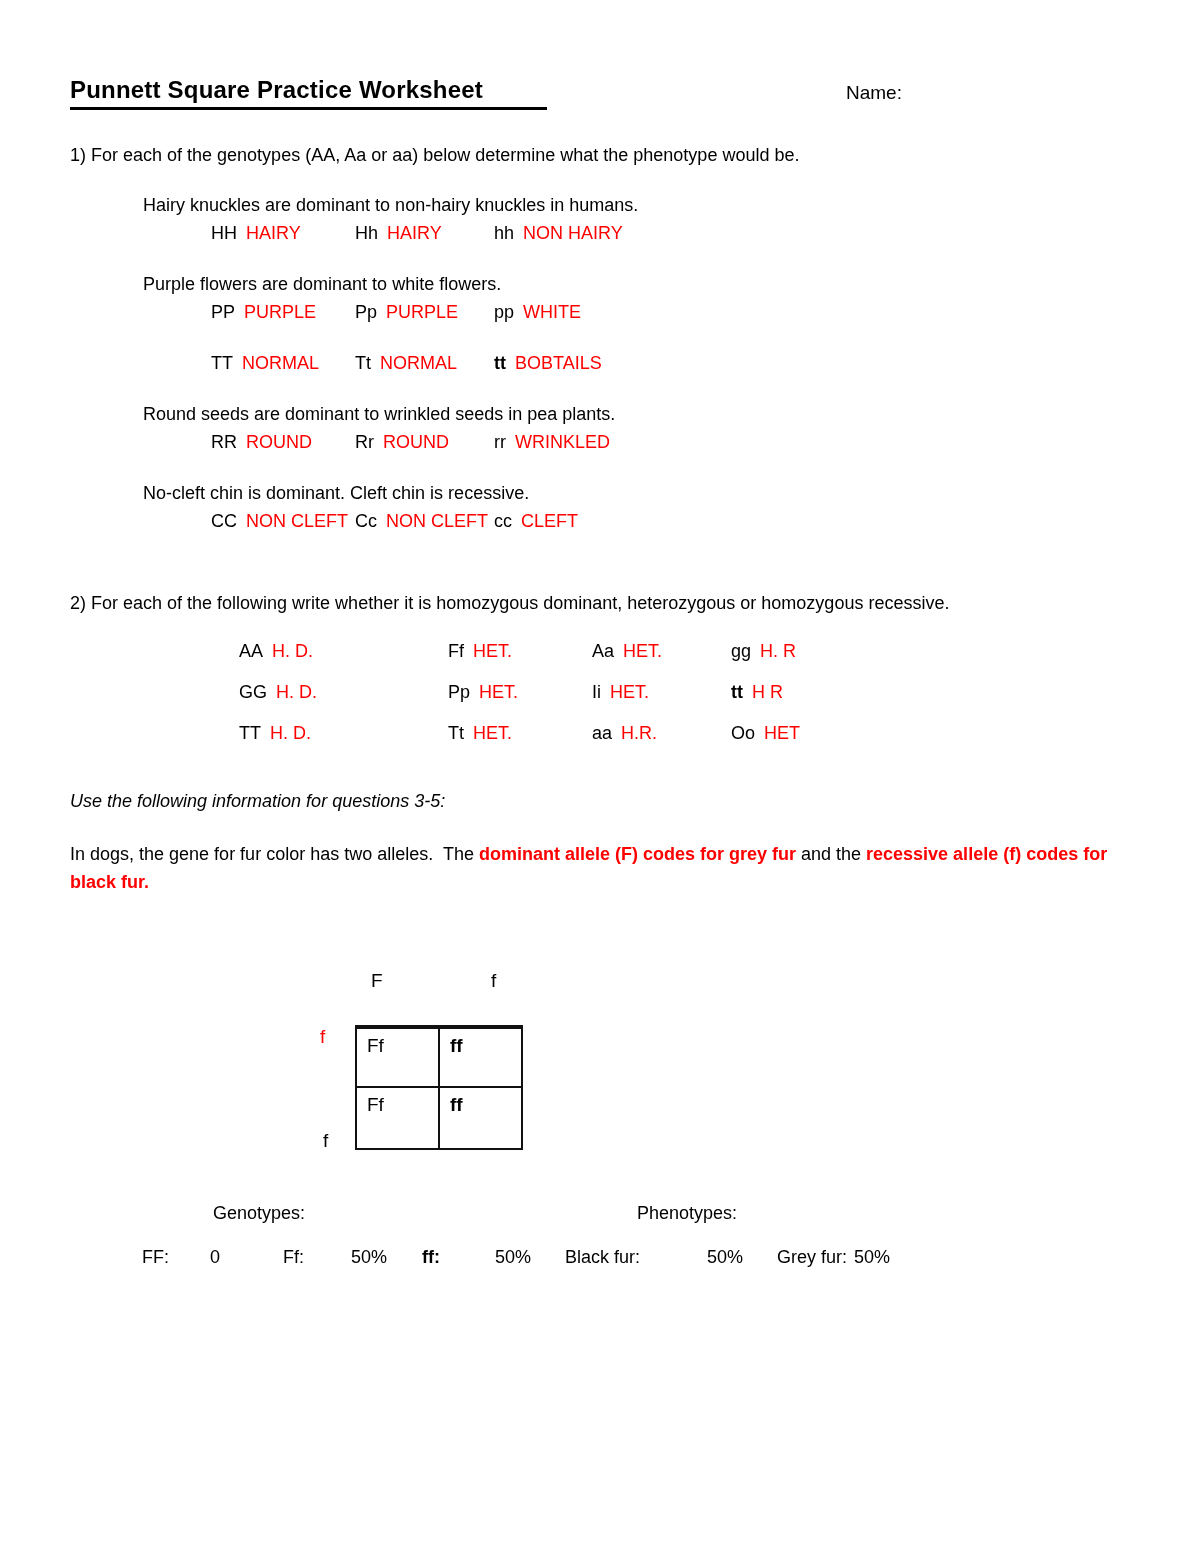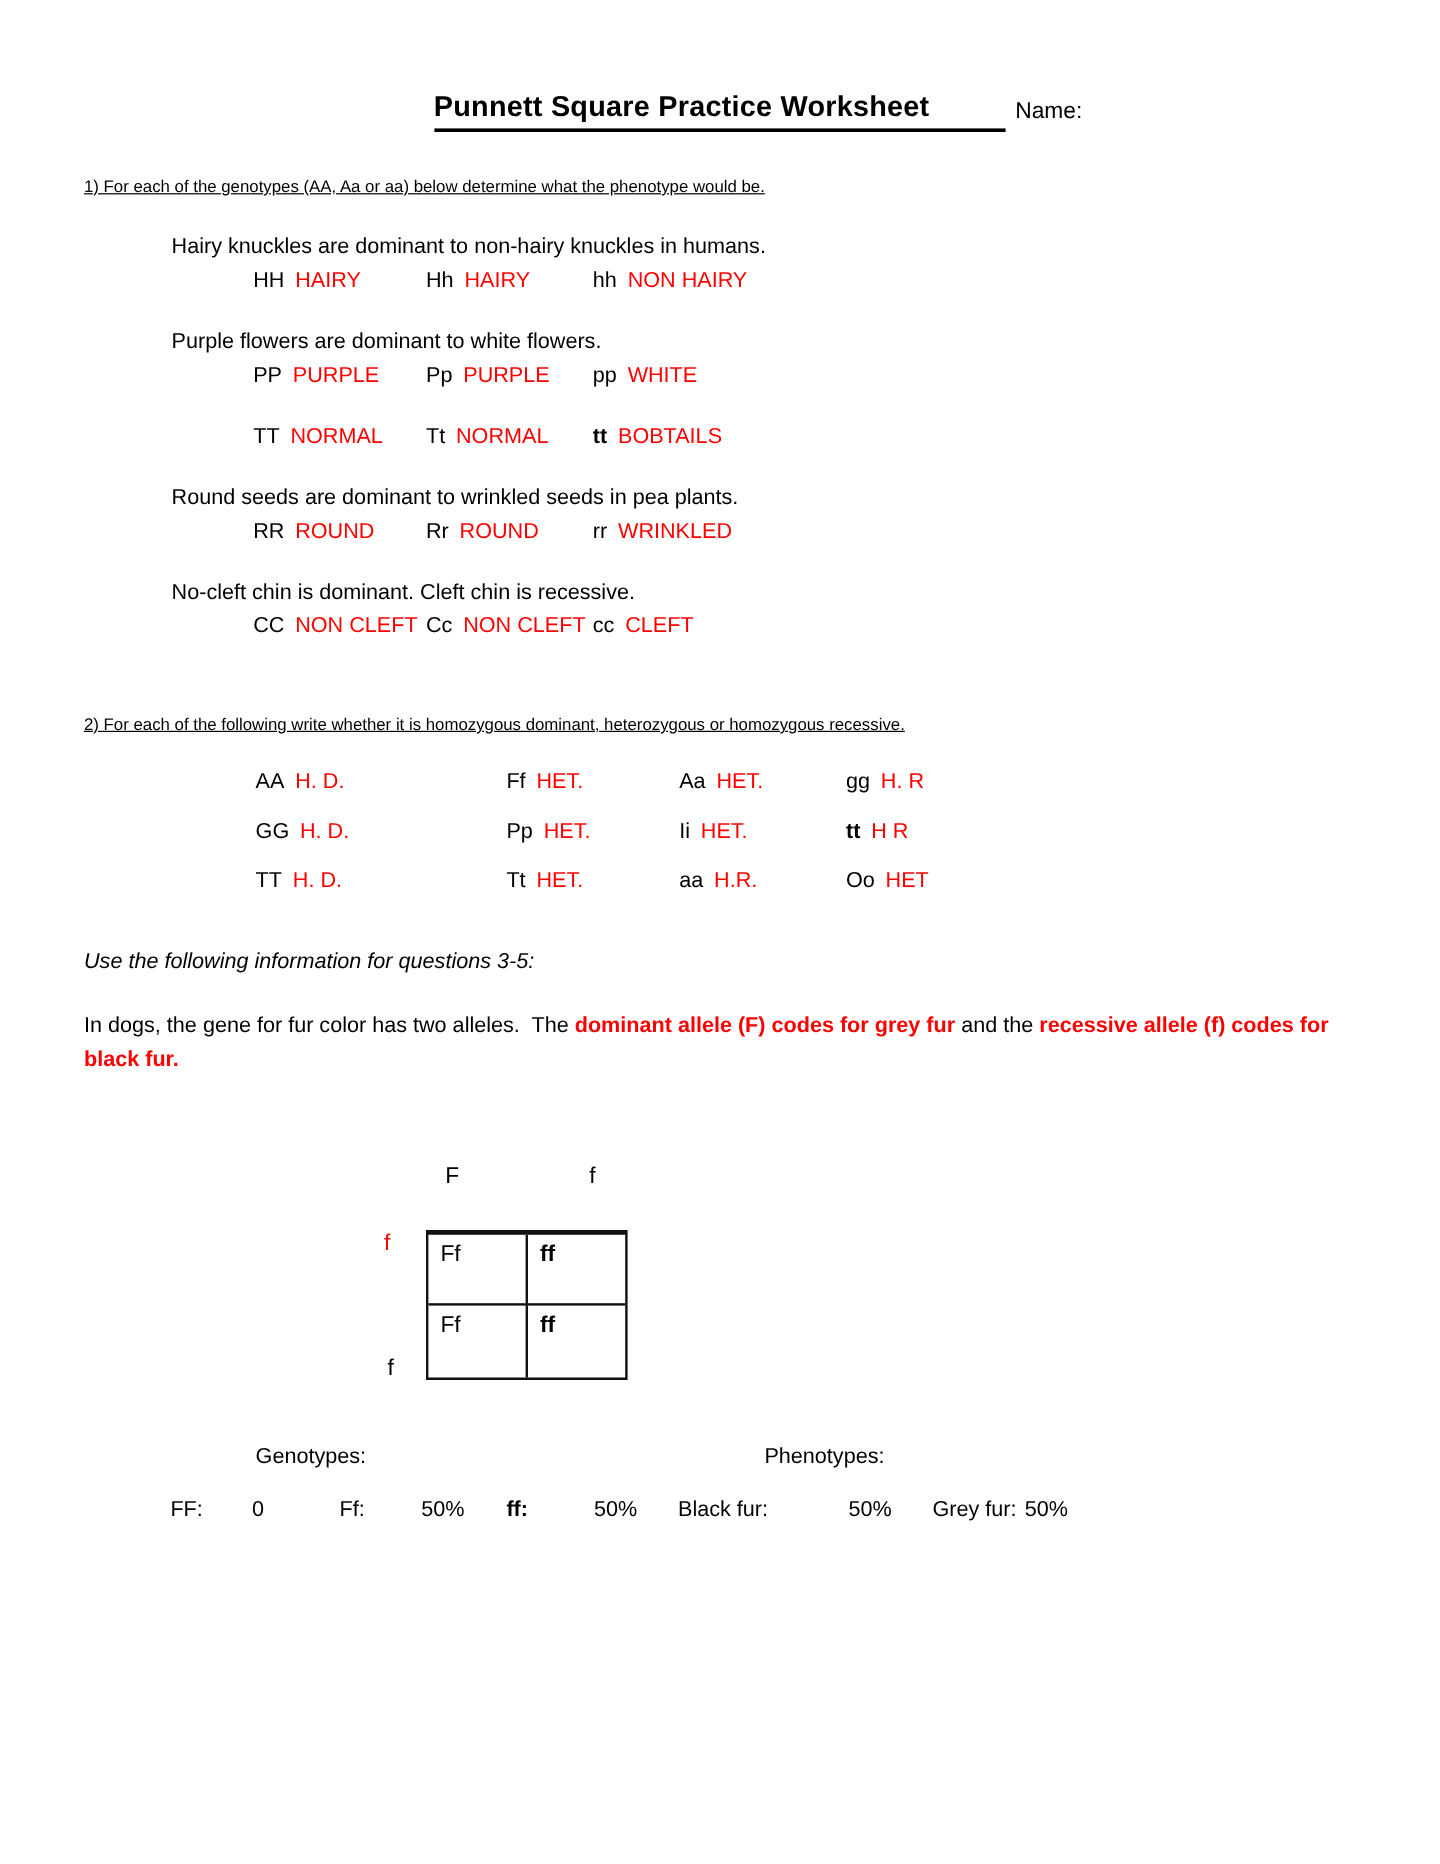--- a/index.html
+++ b/index.html
@@ -8,48 +8,48 @@
     width:1200px;height:1553px;
     background:#ffffff;
     font-family:"Liberation Sans",sans-serif;
     color:#000;
     overflow:hidden;
   }
   .red{color:#fe0000;}
   .bold{font-weight:bold;}
 
   
-  .header{position:absolute;left:70px;top:76px;width:1060px;text-align:center;}
+  .header{position:absolute;left:70px;top:76px;width:1060px;}
   .title{
     font-size:24px;font-weight:bold;
     border-bottom:3px solid #000;
     padding-right:64px;padding-bottom:3px;
     display:inline-block;
     letter-spacing:0.2px;
   }
   .name-label{position:absolute;left:776px;top:6px;font-size:19px;}
 
   
-  .bodytext{font-size:14px;line-height:28px;text-decoration:underline;}
+  .bodytext{font-size:18px;line-height:28px;}
 
   .q1-prompt{position:absolute;left:70px;top:141px;width:1060px;}
   .q1-items{position:absolute;left:70px;top:191px;width:1060px;}
   .q1-item{margin-bottom:23px;}
   .q1-statement{margin-left:73px;font-size:18px;line-height:28px;}
   .q1-answers{margin-left:141px;font-size:18px;line-height:28px;}
   .pair{display:inline-block;vertical-align:top;}
   .pair-w1{width:144px;}
   .pair-w2{width:139px;}
   .geno{margin-right:9px;}
 
   .q2-prompt{position:absolute;left:70px;top:589px;width:1060px;}
   .q2-grid{position:absolute;left:213px;top:640px;width:950px;}
   .q2-row{display:flex;margin-bottom:19px;font-size:18px;line-height:22px;}
   .q2-cell{display:block;}
-  .q2-c0{width:209px;}
+  .q2-c0{width:209px;margin-left:26px;}
   .q2-c1{width:144px;}
   .q2-c2{width:139px;}
 
   .intro-italic{position:absolute;left:70px;top:789px;width:1060px;font-style:italic;font-size:18px;line-height:24px;}
 
   .info-par{position:absolute;left:70px;top:840px;width:1045px;font-size:18px;line-height:28px;}
   .seg{white-space:pre-wrap;}
 
   .q3-par{position:absolute;left:70px;top:918px;width:1075px;font-size:18px;line-height:28px;}
 

